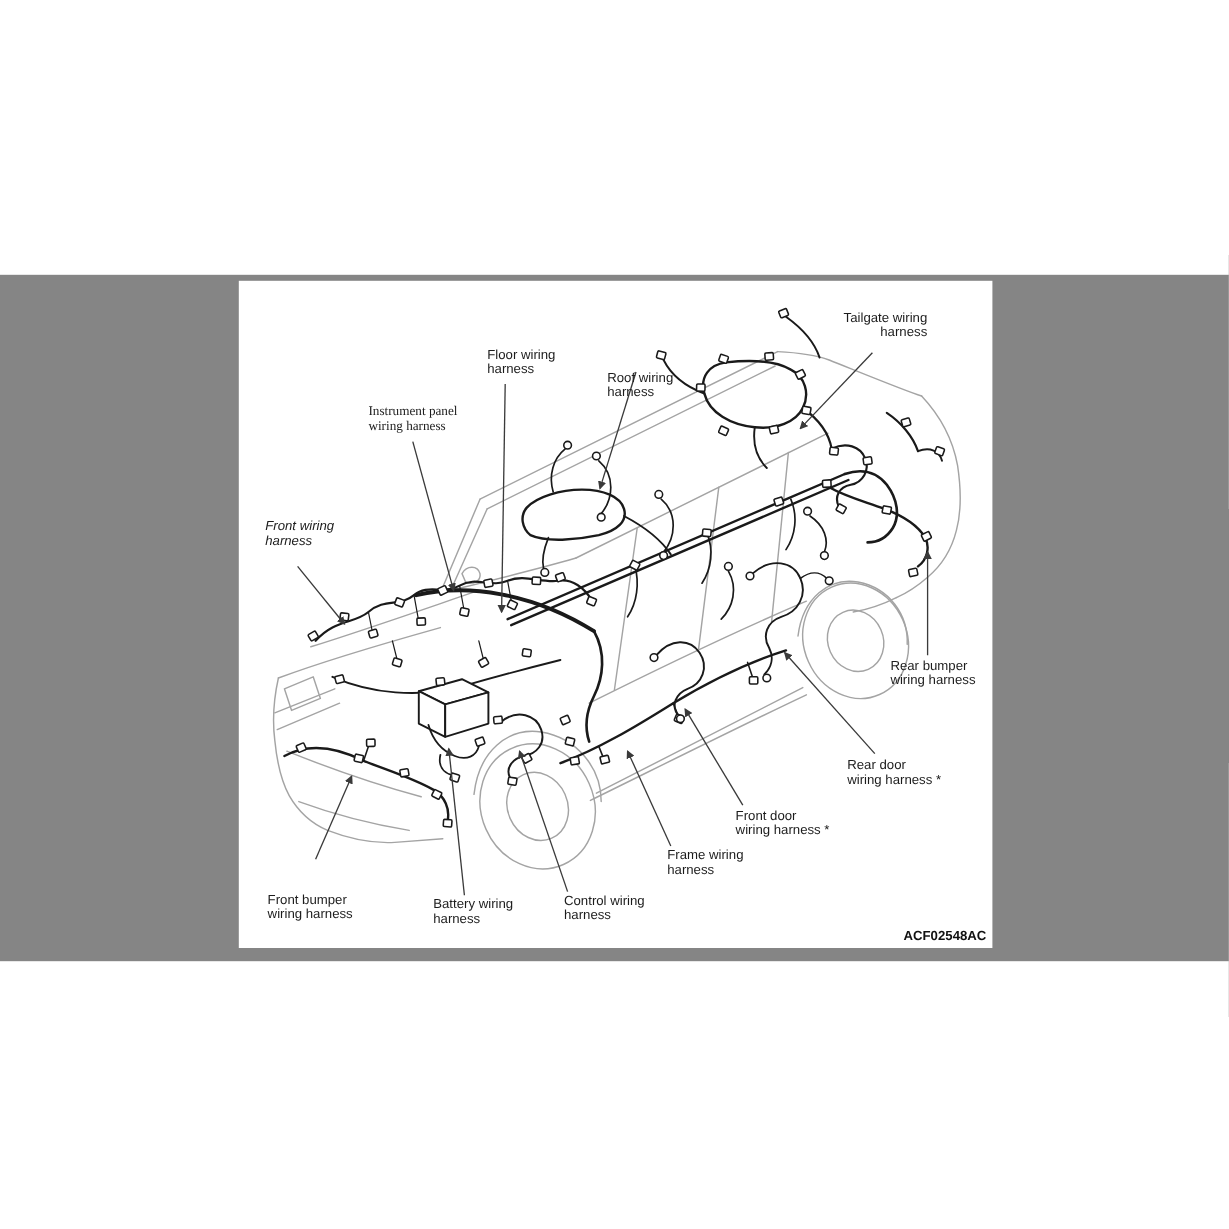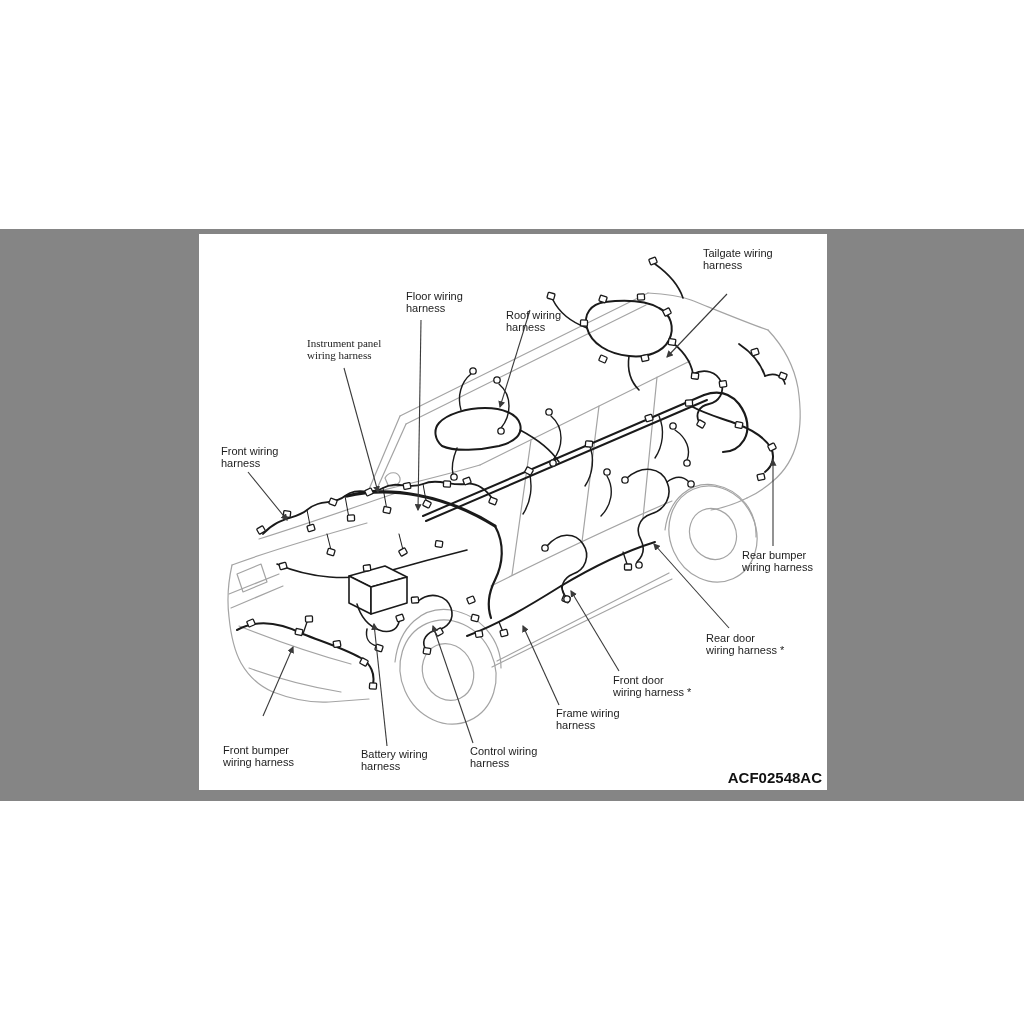--- a/index.html
+++ b/index.html
@@ -14,35 +14,35 @@
   }
   .panel {
     position:absolute; left:199px; top:234px; width:628px; height:556px;
     background:#ffffff;
   }
   svg.art { position:absolute; left:0; top:0; width:628px; height:556px; }
   .lbl {
     position:absolute; font-size:11px; line-height:11.5px; color:#1c1c1c;
     white-space:pre-line; letter-spacing:0;
   }
-  .lbl-tailgate      { left:504px; top:14px; }
+  .lbl-tailgate      { left:504px; top:26px;text-align:right; }
   .lbl-roof          { left:307px; top:36px;margin-top:40px; }
   .lbl-floor         { left:207px; top:57px; }
   .lbl-instrument    { left:108px; top:104px;font-family:Liberation Serif, serif; }
-  .lbl-front         { left:22px;  top:212px; }
+  .lbl-front         { left:22px;  top:200px;font-style:italic; }
   .lbl-rear-bumper   { left:543px; top:316px; }
   .lbl-rear-door     { left:507px; top:399px; }
   .lbl-front-door    { left:414px; top:441px; }
   .lbl-frame         { left:357px; top:474px; }
   .lbl-front-bumper  { left:24px;  top:487px;margin-top:24px; }
   .lbl-battery       { left:162px; top:515px; }
   .lbl-control       { left:271px; top:512px; }
   .figure-code {
     position:absolute; right:5px; bottom:4px;
-    font-size:15px; font-weight:bold; color:#111111;
+    font-size:11px; font-weight:bold; color:#111111;
   }
 </style>
 </head>
 <body>
 
 <div class="band"></div>
 
 <div class="panel">
 
   <svg class="art" viewBox="0 0 628 556">

